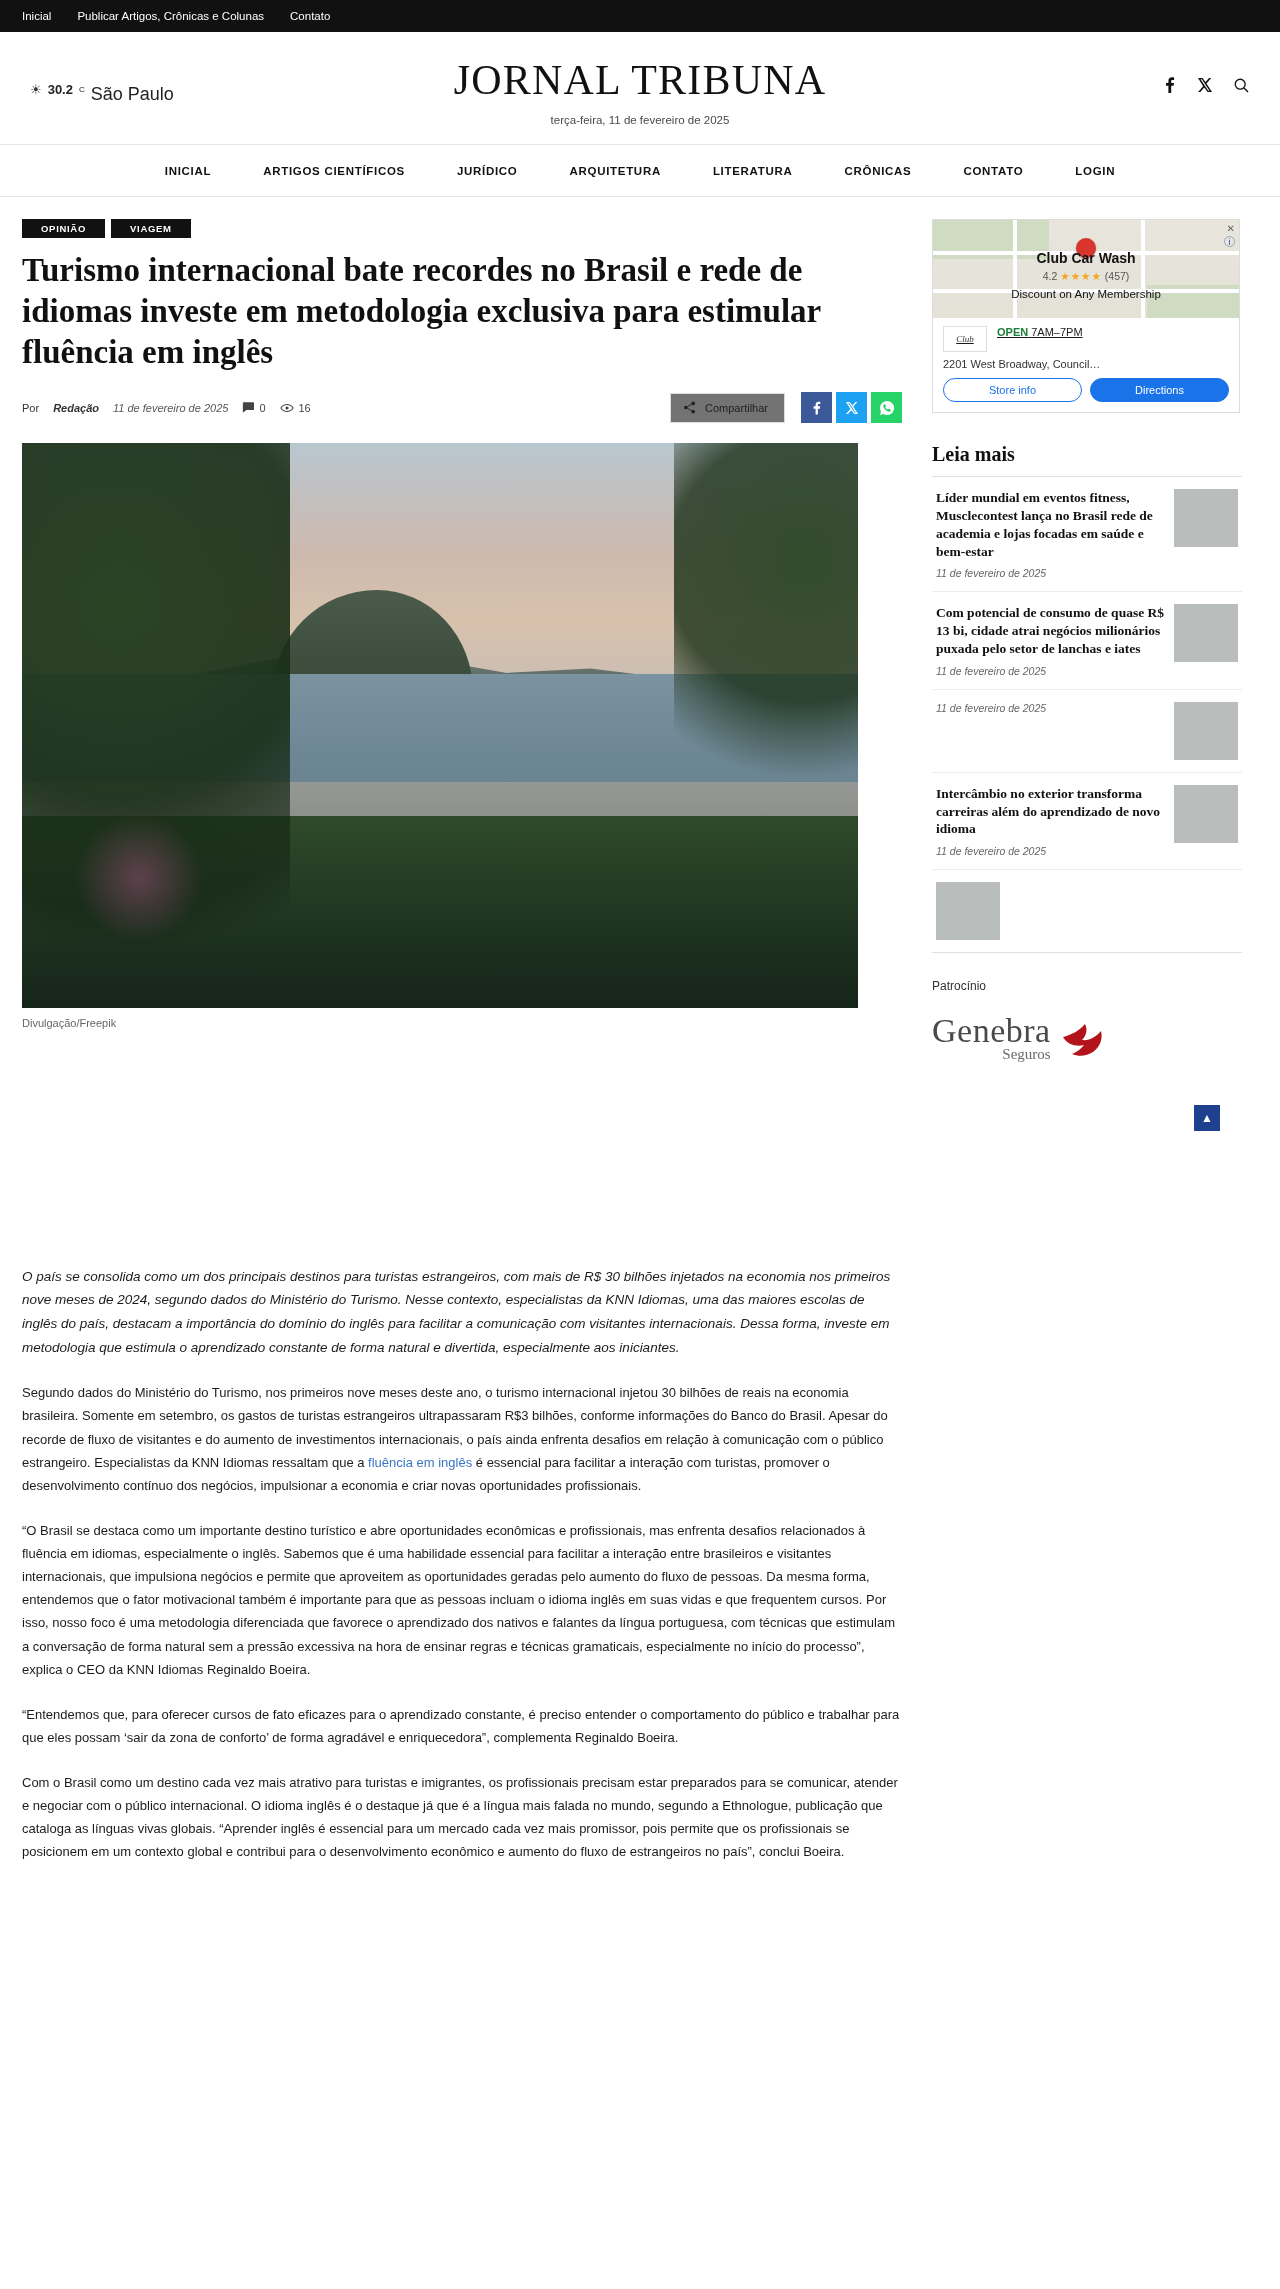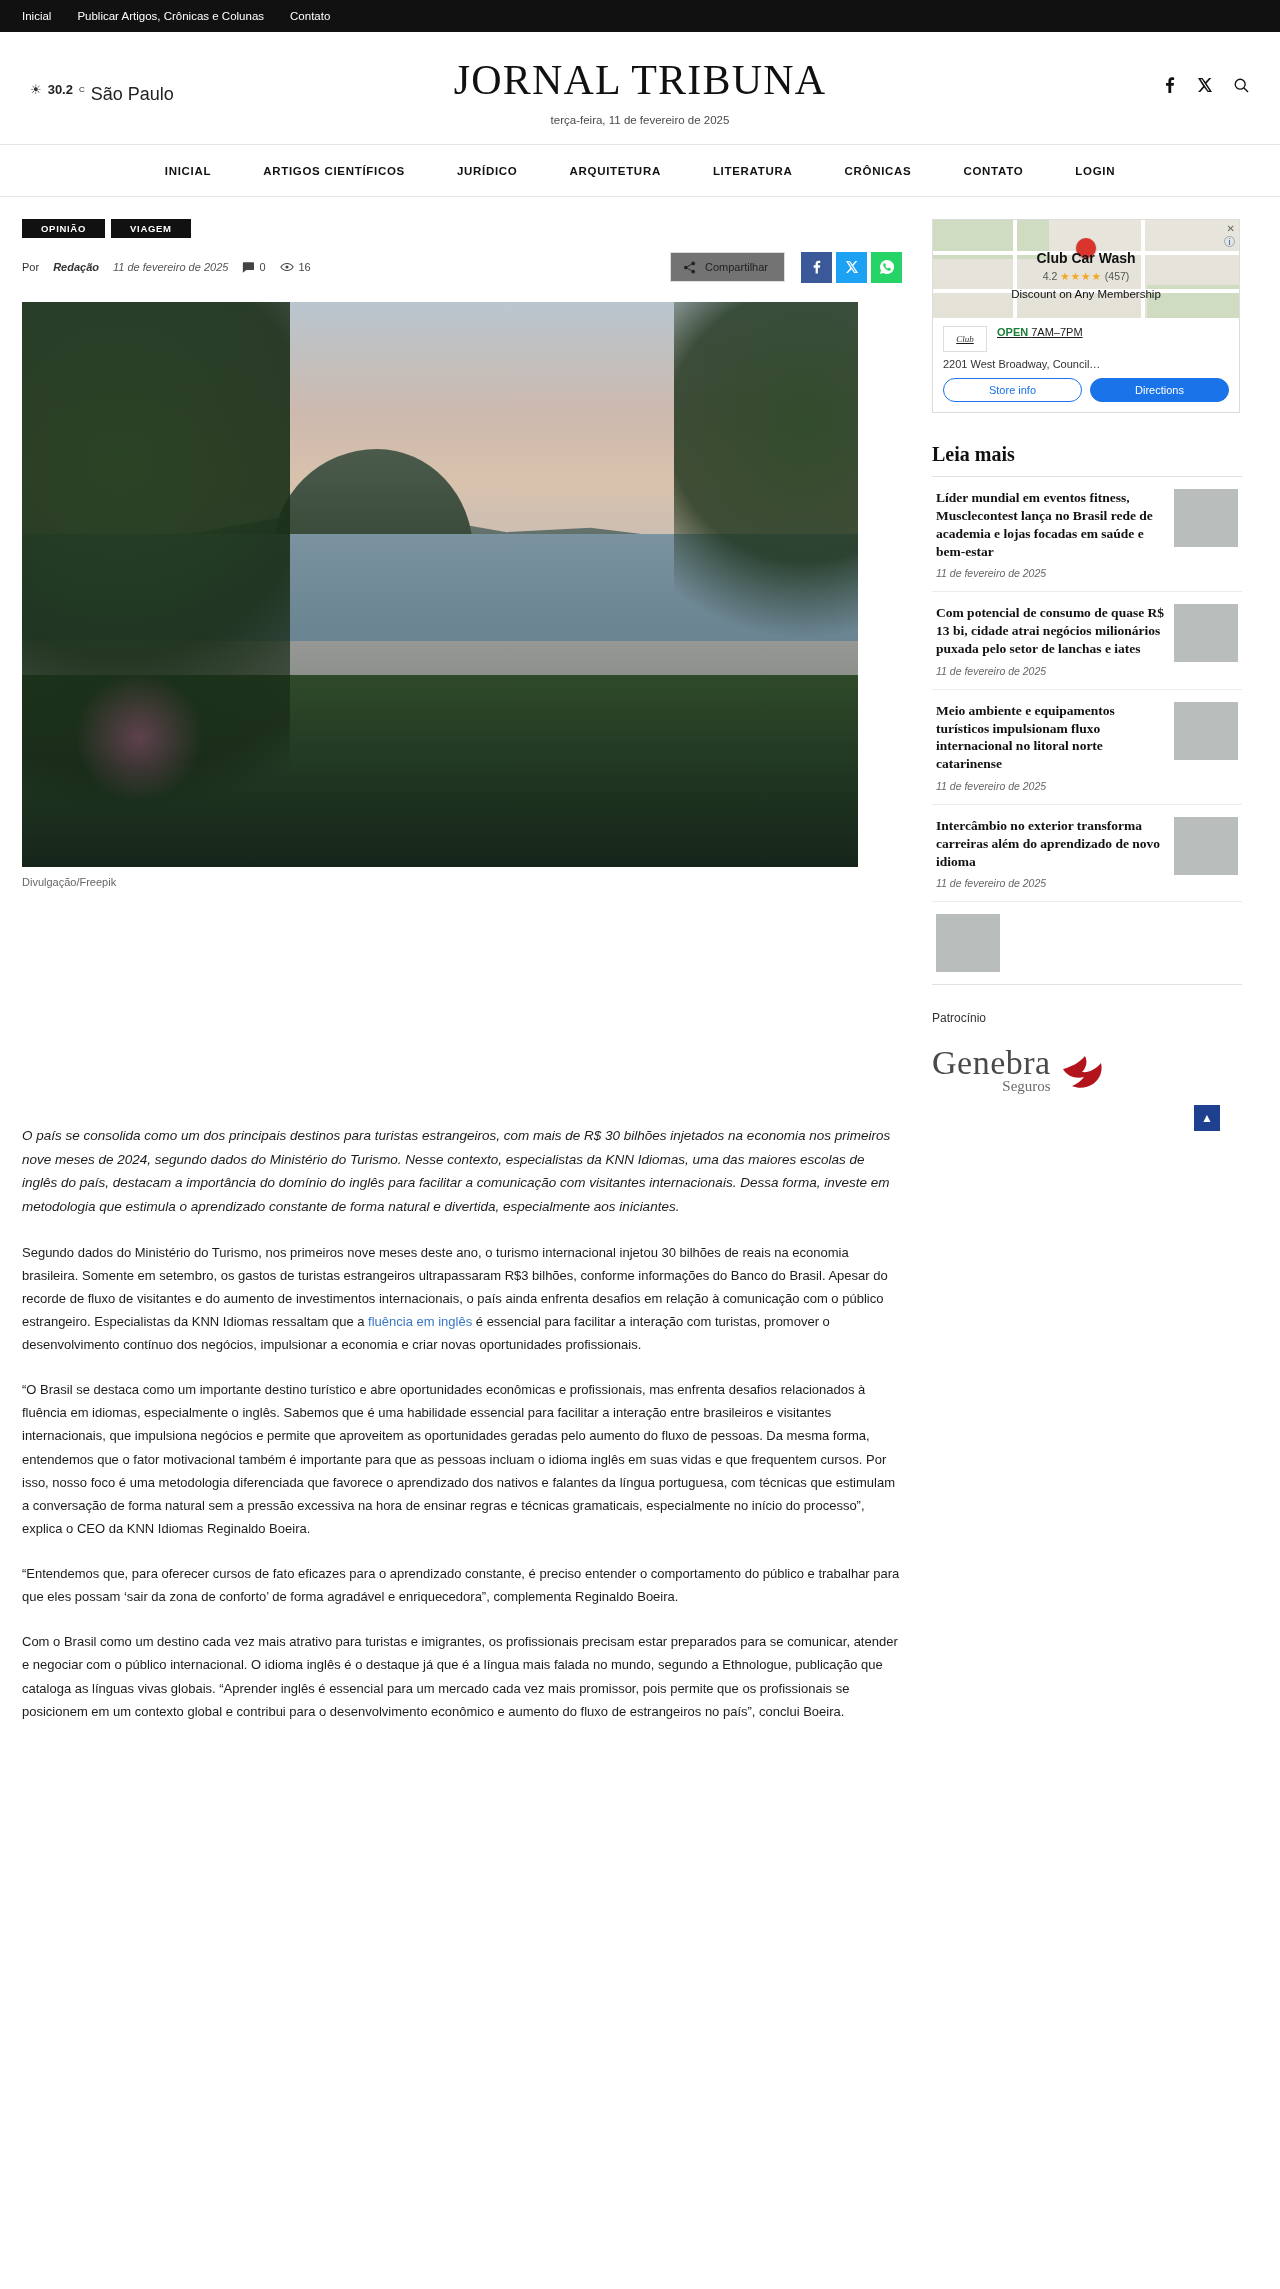--- a/index.html
+++ b/index.html
@@ -435,20 +435,21 @@
 
 <div class="wrap">
 
   <main class="content">
 
     <div class="cats">
       <span class="cat">OPINIÃO</span>
       <span class="cat">VIAGEM</span>
     </div>
 
+    <h1 class="title">Turismo internacional bate recordes no Brasil e rede de idiomas investe em metodologia exclusiva para estimular fluência em inglês</h1>
 
     <div class="meta-row">
       <div class="meta-left">
         <span class="by">Por</span>
         <span class="author">Redação</span>
         <span class="date">11 de fevereiro de 2025</span>
         <span class="stat">
           <svg width="12" height="11" viewBox="0 0 14 12">
               <path fill="currentColor" d="M1 0h12a1 1 0 011 1v7a1 1 0 01-1 1H5l-4 3V1a1 1 0 011-1z"></path>
             </svg>
@@ -566,21 +567,20 @@
       </div>
       <div class="rel">
         <div class="txt">
           <p class="rt">Com potencial de consumo de quase R$ 13 bi, cidade atrai negócios milionários puxada pelo setor de lanchas e iates</p>
           <div class="rd">11 de fevereiro de 2025</div>
         </div>
         <div class="thumb th2"></div>
       </div>
       <div class="rel">
         <div class="txt">
-          <p class="rt">Meio ambiente e equipamentos turísticos impulsionam fluxo internacional no litoral norte catarinense</p>
           <div class="rd">11 de fevereiro de 2025</div>
         </div>
         <div class="thumb th3"></div>
       </div>
       <div class="rel">
         <div class="txt">
           <p class="rt">Intercâmbio no exterior transforma carreiras além do aprendizado de novo idioma</p>
           <div class="rd">11 de fevereiro de 2025</div>
         </div>
         <div class="thumb th4"></div>

